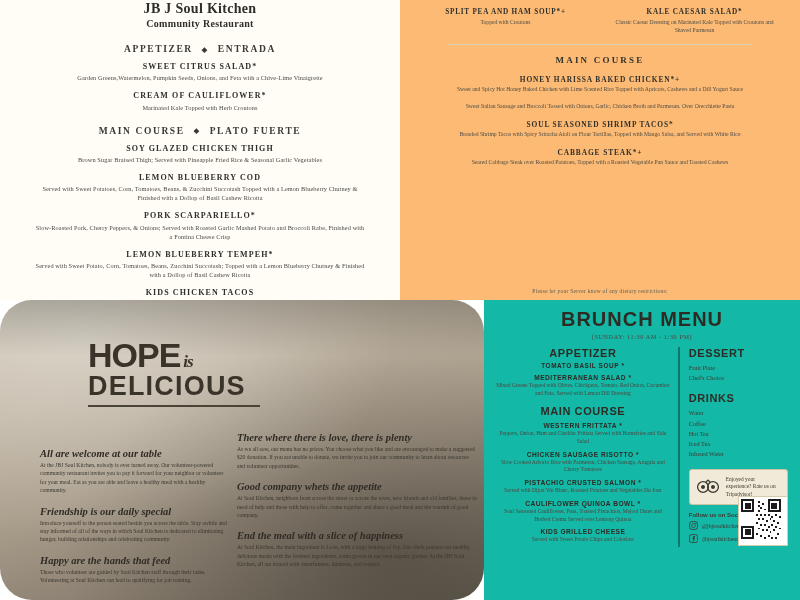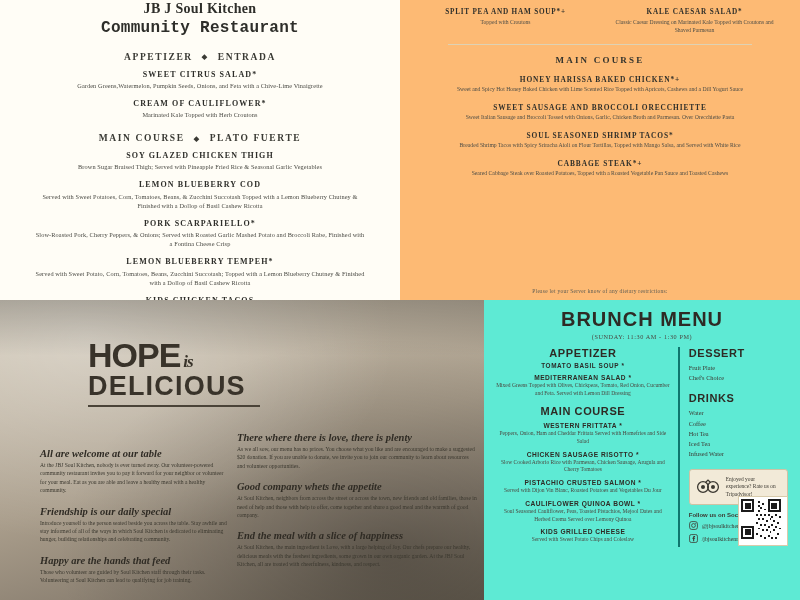--- a/index.html
+++ b/index.html
@@ -7,21 +7,21 @@
        font-family:"Liberation Serif",serif;color:#2b2b28;}
   .page{position:relative;width:800px;height:448px;}
 
   
   .panel-tl{position:absolute;left:0;top:0;width:400px;height:300px;background:#fffdf6;
             overflow:hidden;padding:0;}
   .tl-inner{padding:0 26px;}
   .rest-title{text-align:center;font-family:"Liberation Serif",serif;font-weight:bold;
               font-size:13px;color:#2e2e2a;letter-spacing:.3px;line-height:1.25;}
   .rest-title .l1{display:block;font-size:14px;}
-  .rest-title .l2{display:block;font-size:16px;font-family:Liberation Mono, monospace;}
+  .rest-title .l2{display:block;font-size:10px;}
   .sect-head{text-align:center;font-size:9.5px;font-weight:bold;letter-spacing:1.6px;
              margin:14px 0 7px;color:#3a3a34;}
   .sect-head .dia{font-size:7px;vertical-align:middle;margin:0 5px;}
   .item{text-align:center;margin:0 0 8px;}
   .item .nm{font-size:8px;font-weight:bold;letter-spacing:1.1px;color:#2e2e2a;line-height:1.4;}
   .item .ds{font-size:6.3px;line-height:1.45;color:#4a4a44;max-width:330px;margin:1px auto 0;
             letter-spacing:.1px;}
 
   
   .panel-tr{position:absolute;left:400px;top:0;width:400px;height:300px;background:#fdba74;
@@ -36,21 +36,21 @@
                 margin:6px 0 10px;color:#33332d;}
   .tr-item{text-align:center;margin-bottom:9px;}
   .tr-item .nm{font-size:7.4px;font-weight:bold;letter-spacing:.9px;color:#2f2f2a;}
   .tr-item .ds{font-size:5.7px;line-height:1.4;color:#4d4d46;margin-top:2px;
                max-width:330px;margin-left:auto;margin-right:auto;}
   .tr-foot{position:absolute;bottom:6px;left:0;width:100%;text-align:center;
            font-size:5.4px;color:#5a5a52;letter-spacing:.3px;}
 
   
   .panel-bl{position:absolute;left:0;top:300px;width:484px;height:300px;overflow:hidden;
-            background:linear-gradient(165deg,#cfc6b4 0%,#bdb2a0 28%,#a99d8b 52%,#8e8374 74%,#6e6557 100%);}
+            background:linear-gradient(165deg,#cfc6b4 0%,#bdb2a0 28%,#a99d8b 52%,#8e8374 74%,#6e6557 100%);border-radius:32px;}
   .bl-grain{position:absolute;inset:0;
             background:
               radial-gradient(ellipse at 18% 12%, rgba(255,255,255,.35), rgba(255,255,255,0) 55%),
               radial-gradient(ellipse at 80% 85%, rgba(0,0,0,.30), rgba(0,0,0,0) 60%);}
   .bl-shadow{position:absolute;left:0;top:0;width:100%;height:56px;
              background:linear-gradient(180deg,rgba(0,0,0,.22),rgba(0,0,0,0));}
   .hope{position:absolute;left:88px;top:40px;width:175px;color:#3b352c;}
   .hope .big{font-family:"Liberation Sans",sans-serif;font-weight:bold;font-size:34px;
              letter-spacing:-1px;line-height:.92;color:#39332a;}
   .hope .isw{display:inline-block;font-family:"Liberation Serif",serif;font-style:italic;
@@ -62,21 +62,21 @@
   .bl-col{position:absolute;color:#33302a;}
   .bl-h{font-family:"Liberation Serif",serif;font-style:italic;font-weight:bold;
         font-size:10.5px;margin-bottom:2px;color:#2f2b24;}
   .bl-p{font-size:5.6px;line-height:1.5;color:#3b382f;}
   .col-a{left:40px;top:148px;width:190px;}
   .col-b{left:237px;top:132px;width:240px;}
   .blk{margin-bottom:11px;}
 
   
   .panel-br{position:absolute;left:484px;top:300px;width:316px;height:300px;
-            background:#5eead4;overflow:hidden;}
+            background:#14b8a6;overflow:hidden;}
   .br-inner{padding:8px 12px 0;}
   .br-title{text-align:center;font-family:"Liberation Sans",sans-serif;font-weight:bold;
             font-size:20px;letter-spacing:1px;color:#2e2b25;}
   .br-sub{text-align:center;font-size:6.2px;letter-spacing:.6px;color:#4a4640;margin-top:2px;}
   .br-cols{display:flex;margin-top:7px;}
   .br-left{width:196px;padding-right:8px;}
   .br-right{width:112px;border-left:2px solid #0f766e;padding-left:9px;}
   .br-h{font-family:"Liberation Sans",sans-serif;font-weight:bold;font-size:11px;
         letter-spacing:.6px;color:#2e2b25;text-align:center;}
   .br-h.lft{text-align:left;}
@@ -173,21 +173,20 @@
       </div>
 
       <div class="tr-sep"></div>
       <div class="tr-main-head">MAIN COURSE</div>
 
       <div class="tr-item">
         <div class="nm">HONEY HARISSA BAKED CHICKEN*+</div>
         <div class="ds">Sweet and Spicy Hot Honey Baked Chicken with Lime Scented Rice Topped with Apricots, Cashews and a Dill Yogurt Sauce</div>
       </div>
       <div class="tr-item">
-        <div class="nm">SWEET SAUSAGE AND BROCCOLI ORECCHIETTE</div>
         <div class="ds">Sweet Italian Sausage and Broccoli Tossed with Onions, Garlic, Chicken Broth and Parmesan. Over Orecchiette Pasta</div>
       </div>
       <div class="tr-item">
         <div class="nm">SOUL SEASONED SHRIMP TACOS*</div>
         <div class="ds">Breaded Shrimp Tacos with Spicy Sriracha Aioli on Flour Tortillas, Topped with Mango Salsa, and Served with White Rice</div>
       </div>
       <div class="tr-item">
         <div class="nm">CABBAGE STEAK*+</div>
         <div class="ds">Seared Cabbage Steak over Roasted Potatoes, Topped with a Roasted Vegetable Pan Sauce and Toasted Cashews</div>
       </div>

